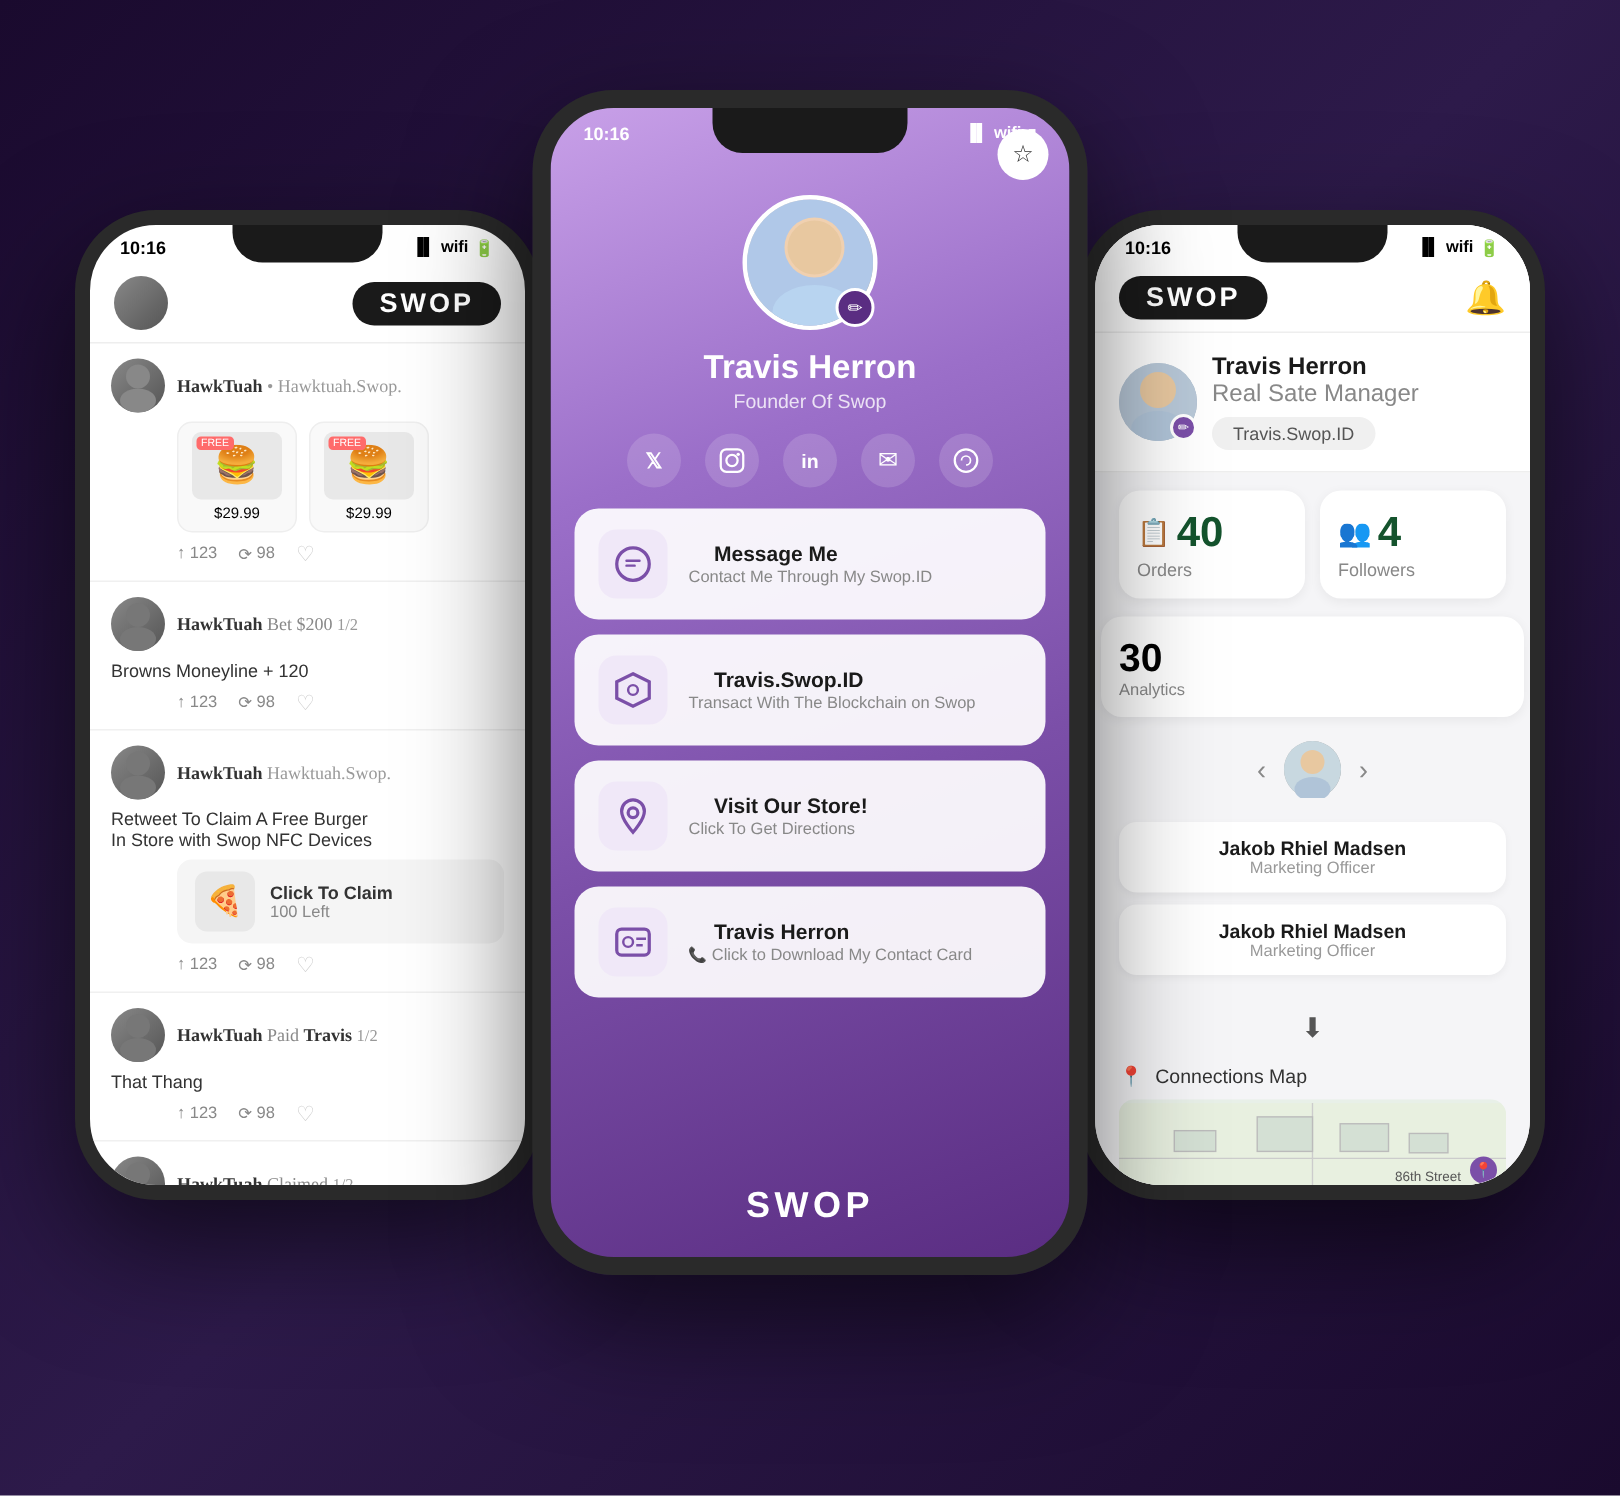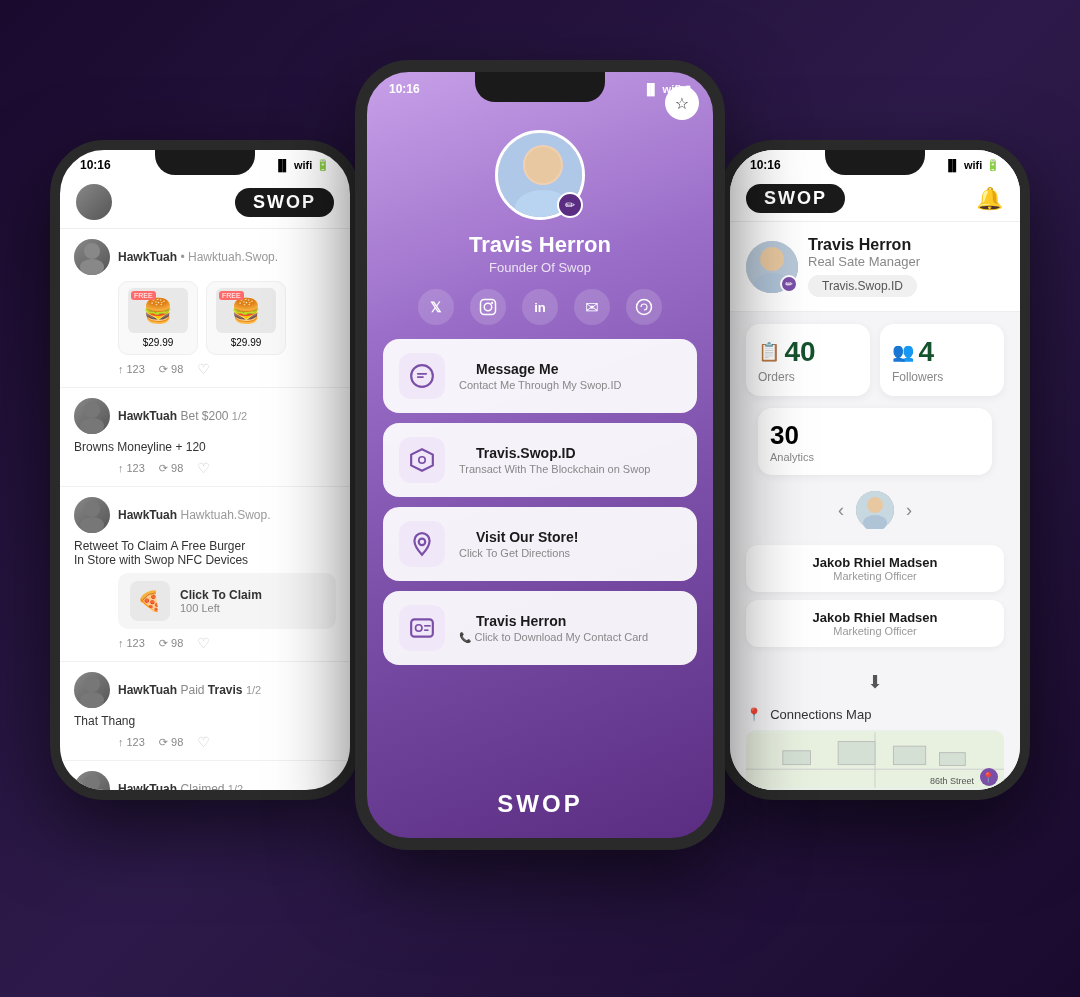--- a/index.html
+++ b/index.html
@@ -142,20 +142,21 @@
       width: 36px;
       height: 36px;
       border-radius: 50%;
       background: linear-gradient(135deg, #888, #555);
       flex-shrink: 0;
     }
 
     .feed-meta {
       font-size: 12px;
       color: #333;
+      font-family: Liberation Serif, serif;
     }
 
     .feed-meta span {
       color: #999;
     }
 
     .feed-meta .date {
       color: #999;
       font-size: 11px;
     }
@@ -400,21 +401,21 @@
       gap: 10px;
     }
 
     .right-name {
       font-size: 16px;
       font-weight: 700;
       color: #1a1a1a;
     }
 
     .right-role {
-      font-size: 13px;
+      font-size: 16px;
       color: #888;
     }
 
     .swop-id-badge {
       background: #f0f0f0;
       border-radius: 20px;
       padding: 4px 14px;
       font-size: 12px;
       color: #555;
       display: inline-block;
@@ -557,21 +558,21 @@
       display: flex;
       align-items: center;
       gap: 4px;
     }
 
     .analytics-card {
       background: #fff;
       border-radius: 14px;
       padding: 12px;
       box-shadow: 0 2px 8px rgba(0,0,0,0.06);
-      margin: 0 28px 10px;
+      margin: 0 4px 10px;
     }
 
     .analytics-number {
       font-size: 26px;
       font-weight: 800;
     }
 
     .analytics-label {
       font-size: 11px;
       color: #888;

